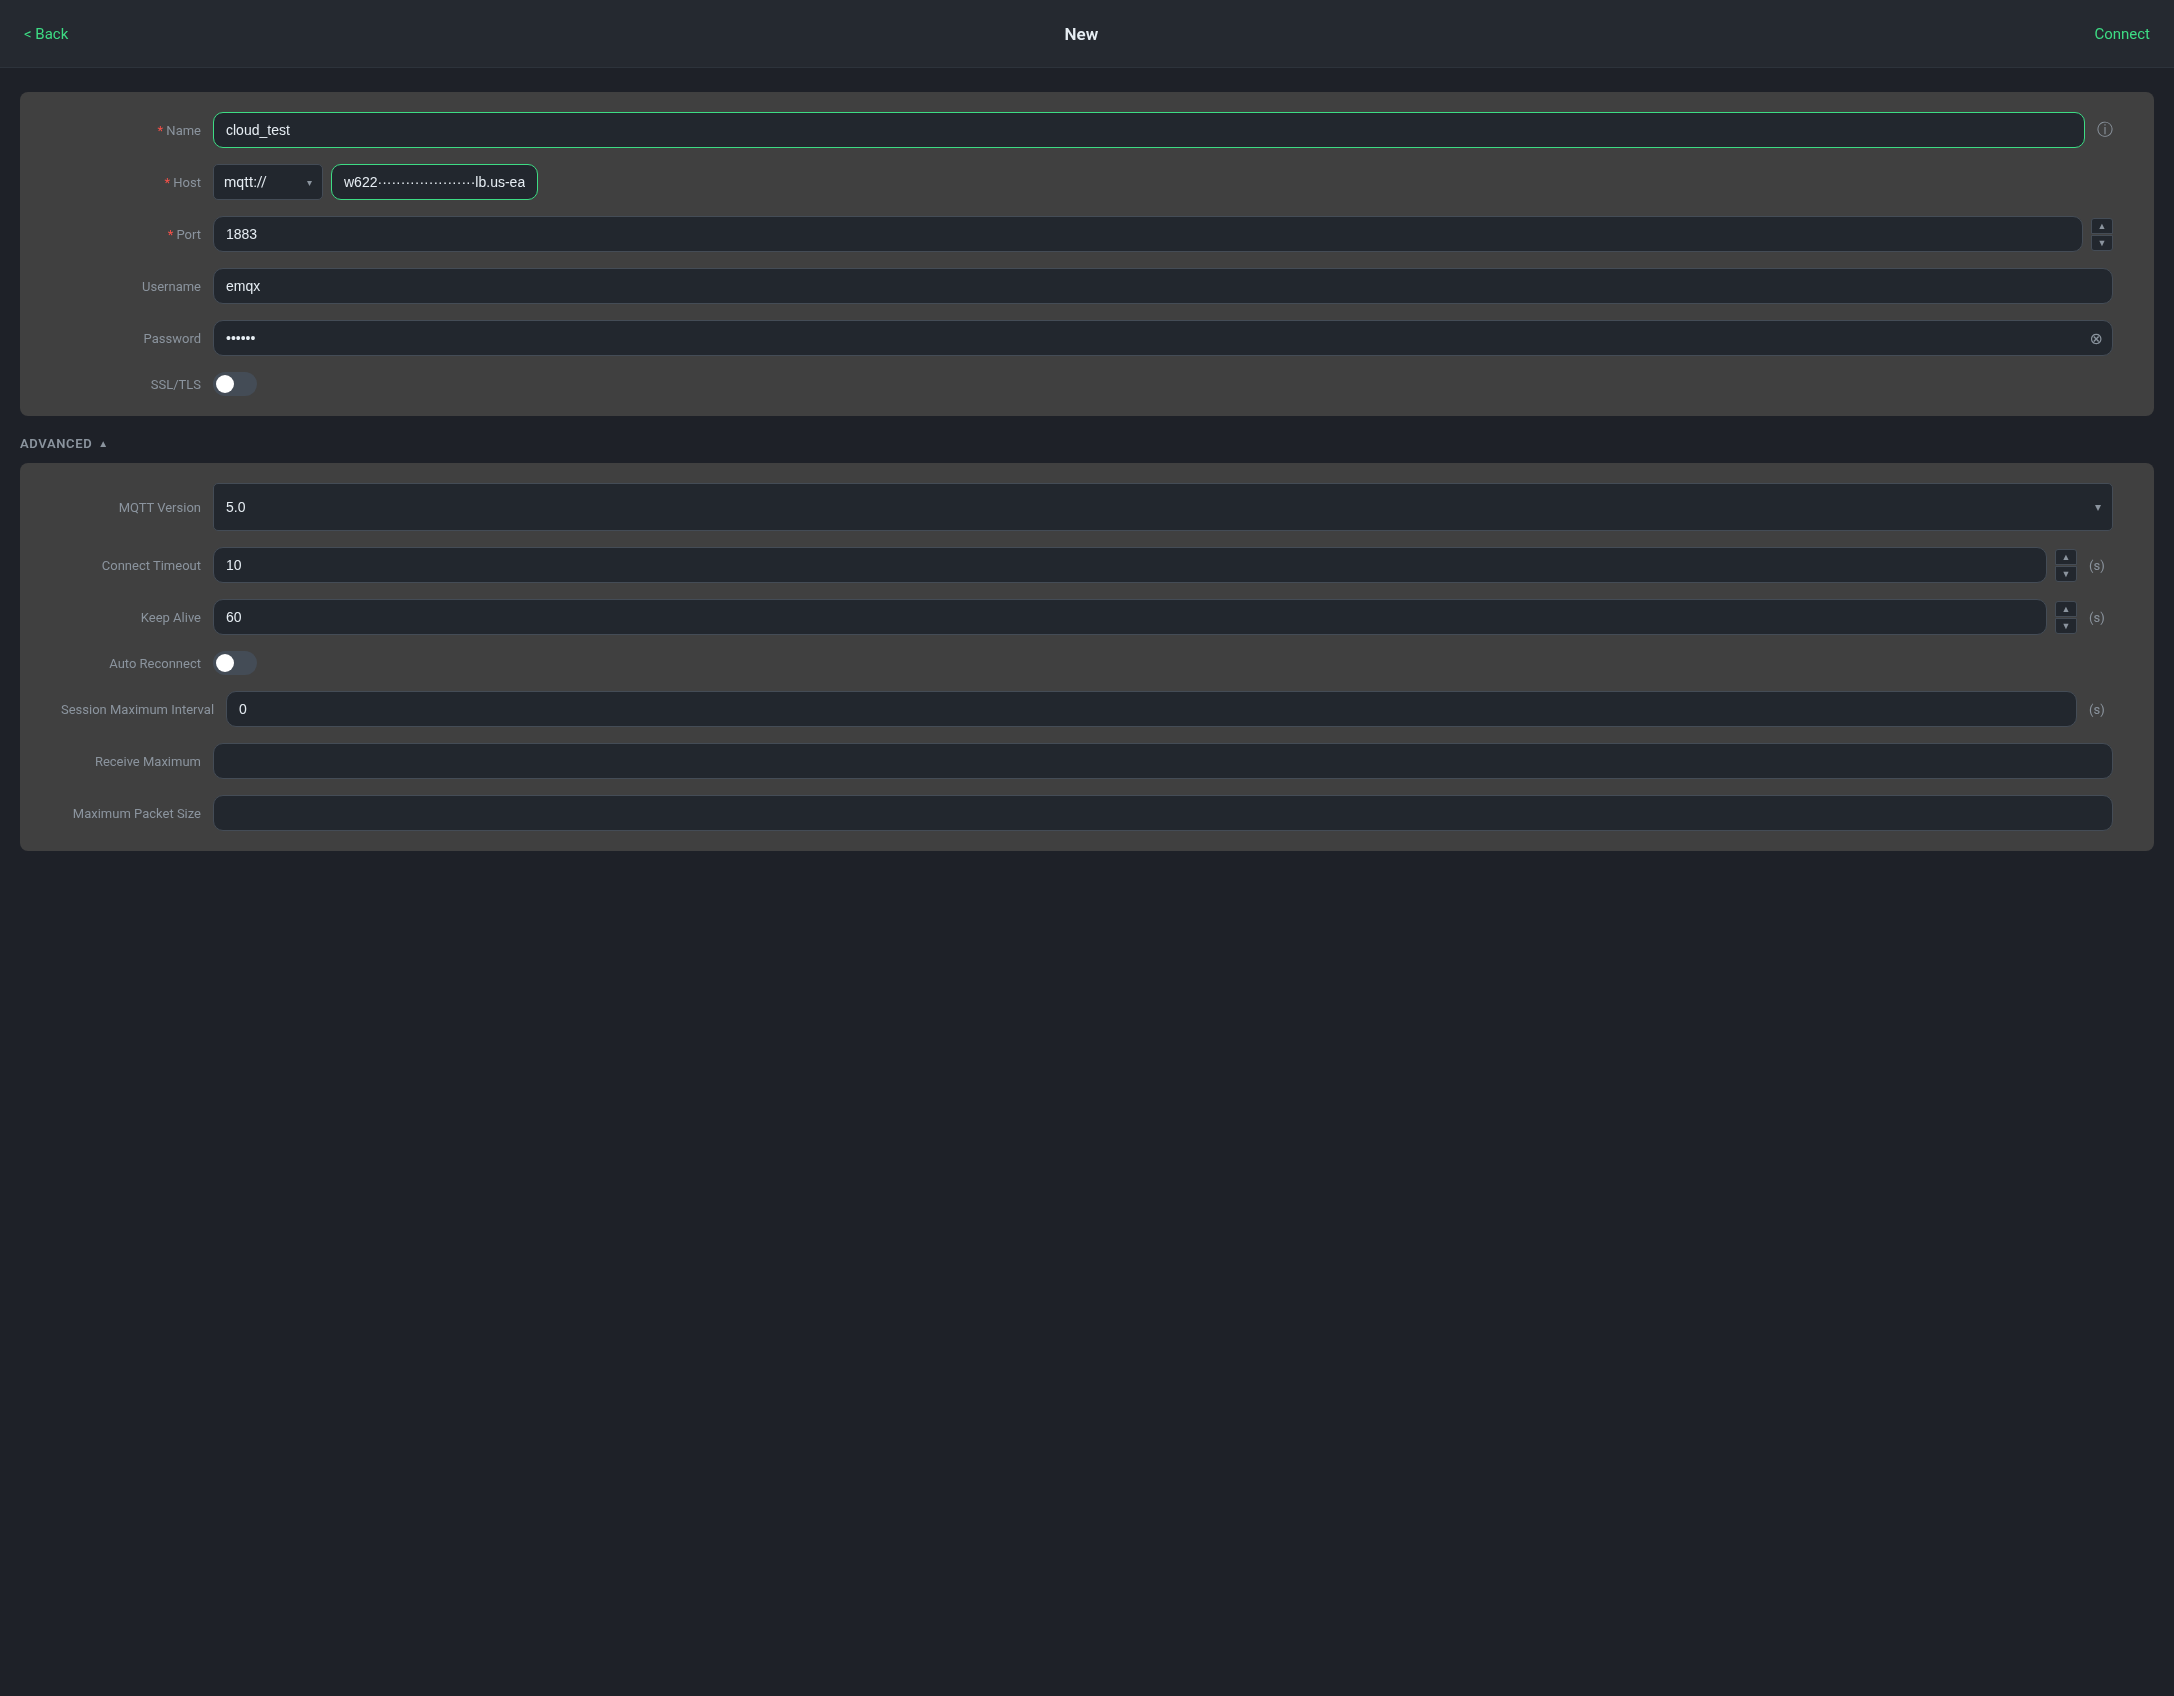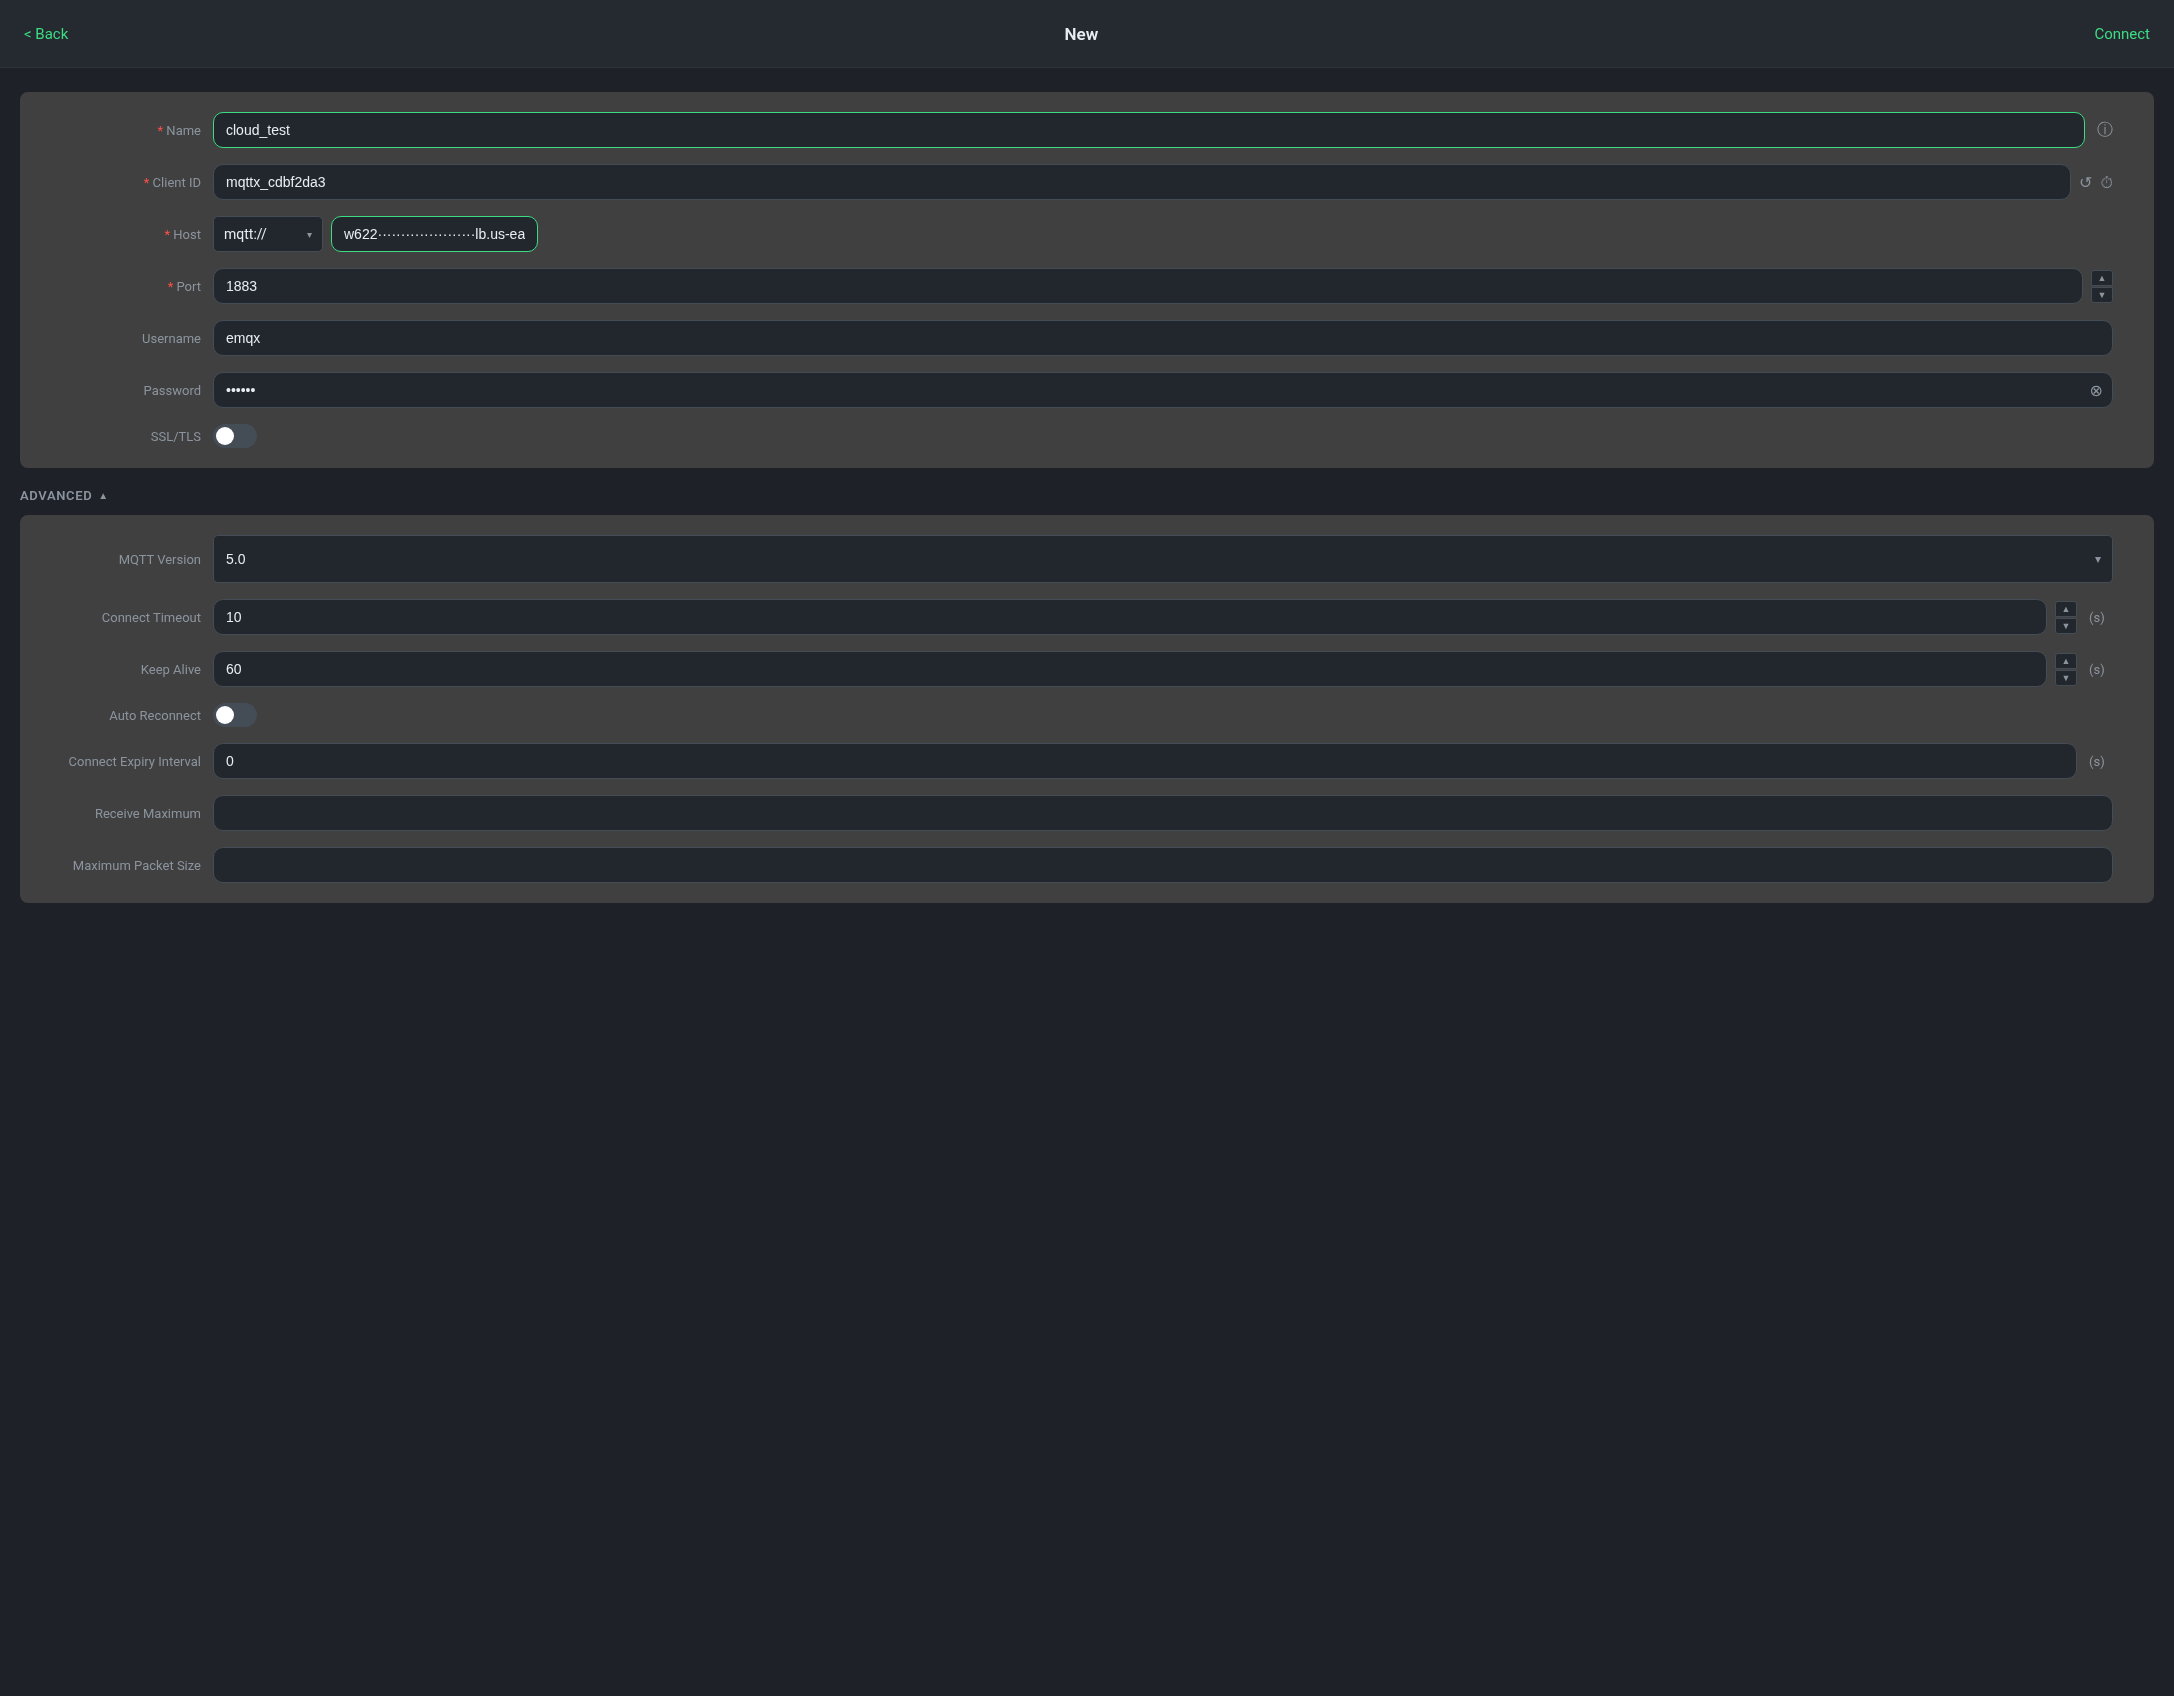--- a/index.html
+++ b/index.html
@@ -291,28 +291,20 @@
 
 
   <div class="card">
 
     <div class="form-row">
       <div class="form-label required">Name</div>
       <input class="form-control active-border" type="text" value="cloud_test" style="">
       <span class="icon-btn">ⓘ</span>
     </div>
 
-    <div class="form-row">
-      <div class="form-label required">Client ID</div>
-      <div class="client-id-row">
-        <input class="form-control" type="text" value="mqttx_cdbf2da3" style="">
-        <span class="icon-btn">↺</span>
-        <span class="icon-btn">⏱</span>
-      </div>
-    </div>
 
     <div class="form-row">
       <div class="form-label required">Host</div>
       <div class="host-row">
         <div class="host-protocol-select">
           <span>mqtt://</span>
           <span class="chevron">▾</span>
         </div>
         <div style="flex:1; position:relative;">
           <input class="form-control active-border" type="text" value="w622·····················lb.us-east-1.amazonaws.com" style="">
@@ -400,21 +392,21 @@
     <div class="form-row">
       <div class="form-label">Auto Reconnect</div>
       <label class="toggle">
         <input type="checkbox" style="">
         <span class="toggle-slider"></span>
       </label>
     </div>
 
 
     <div class="form-row">
-      <div class="form-label">Connect Expiry Interval</div>
+      <div class="form-label">Session Maximum Interval</div>
       <input class="form-control" type="text" value="0" style="">
       <span class="unit-label">(s)</span>
     </div>
 
     <div class="form-row">
       <div class="form-label">Receive Maximum</div>
       <input class="form-control" type="text" value="" style="">
     </div>
 
     <div class="form-row">

